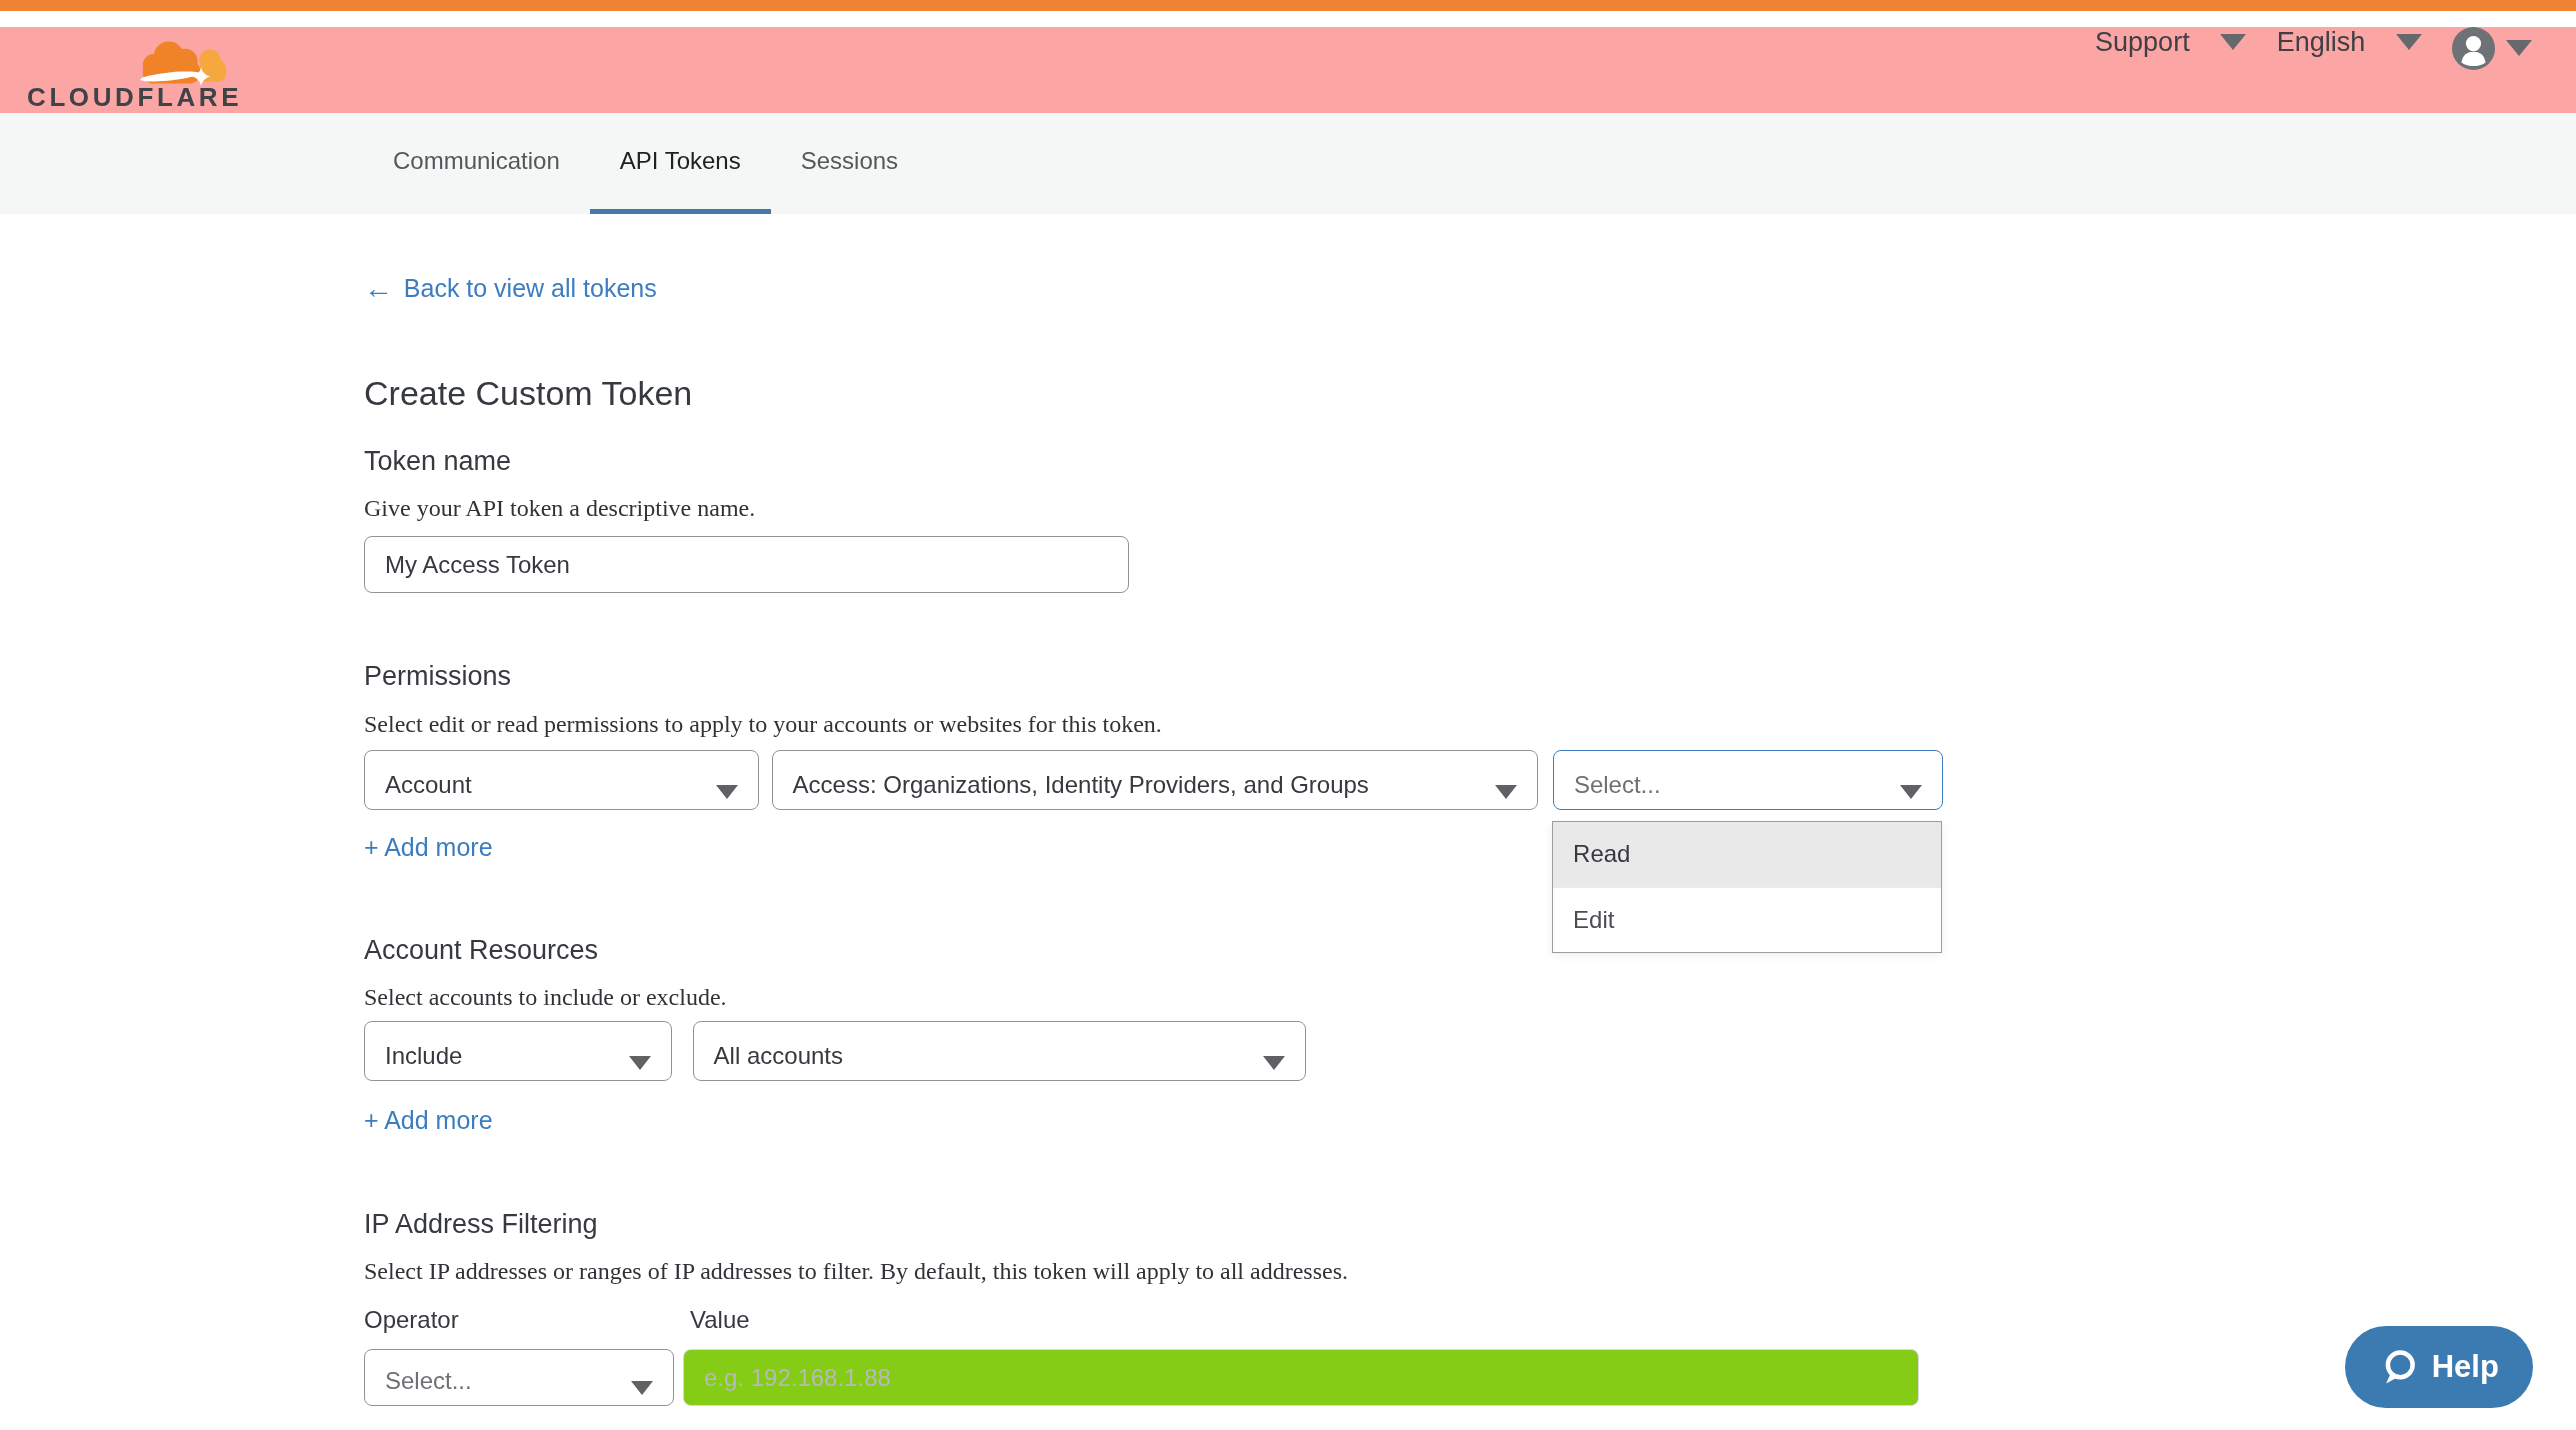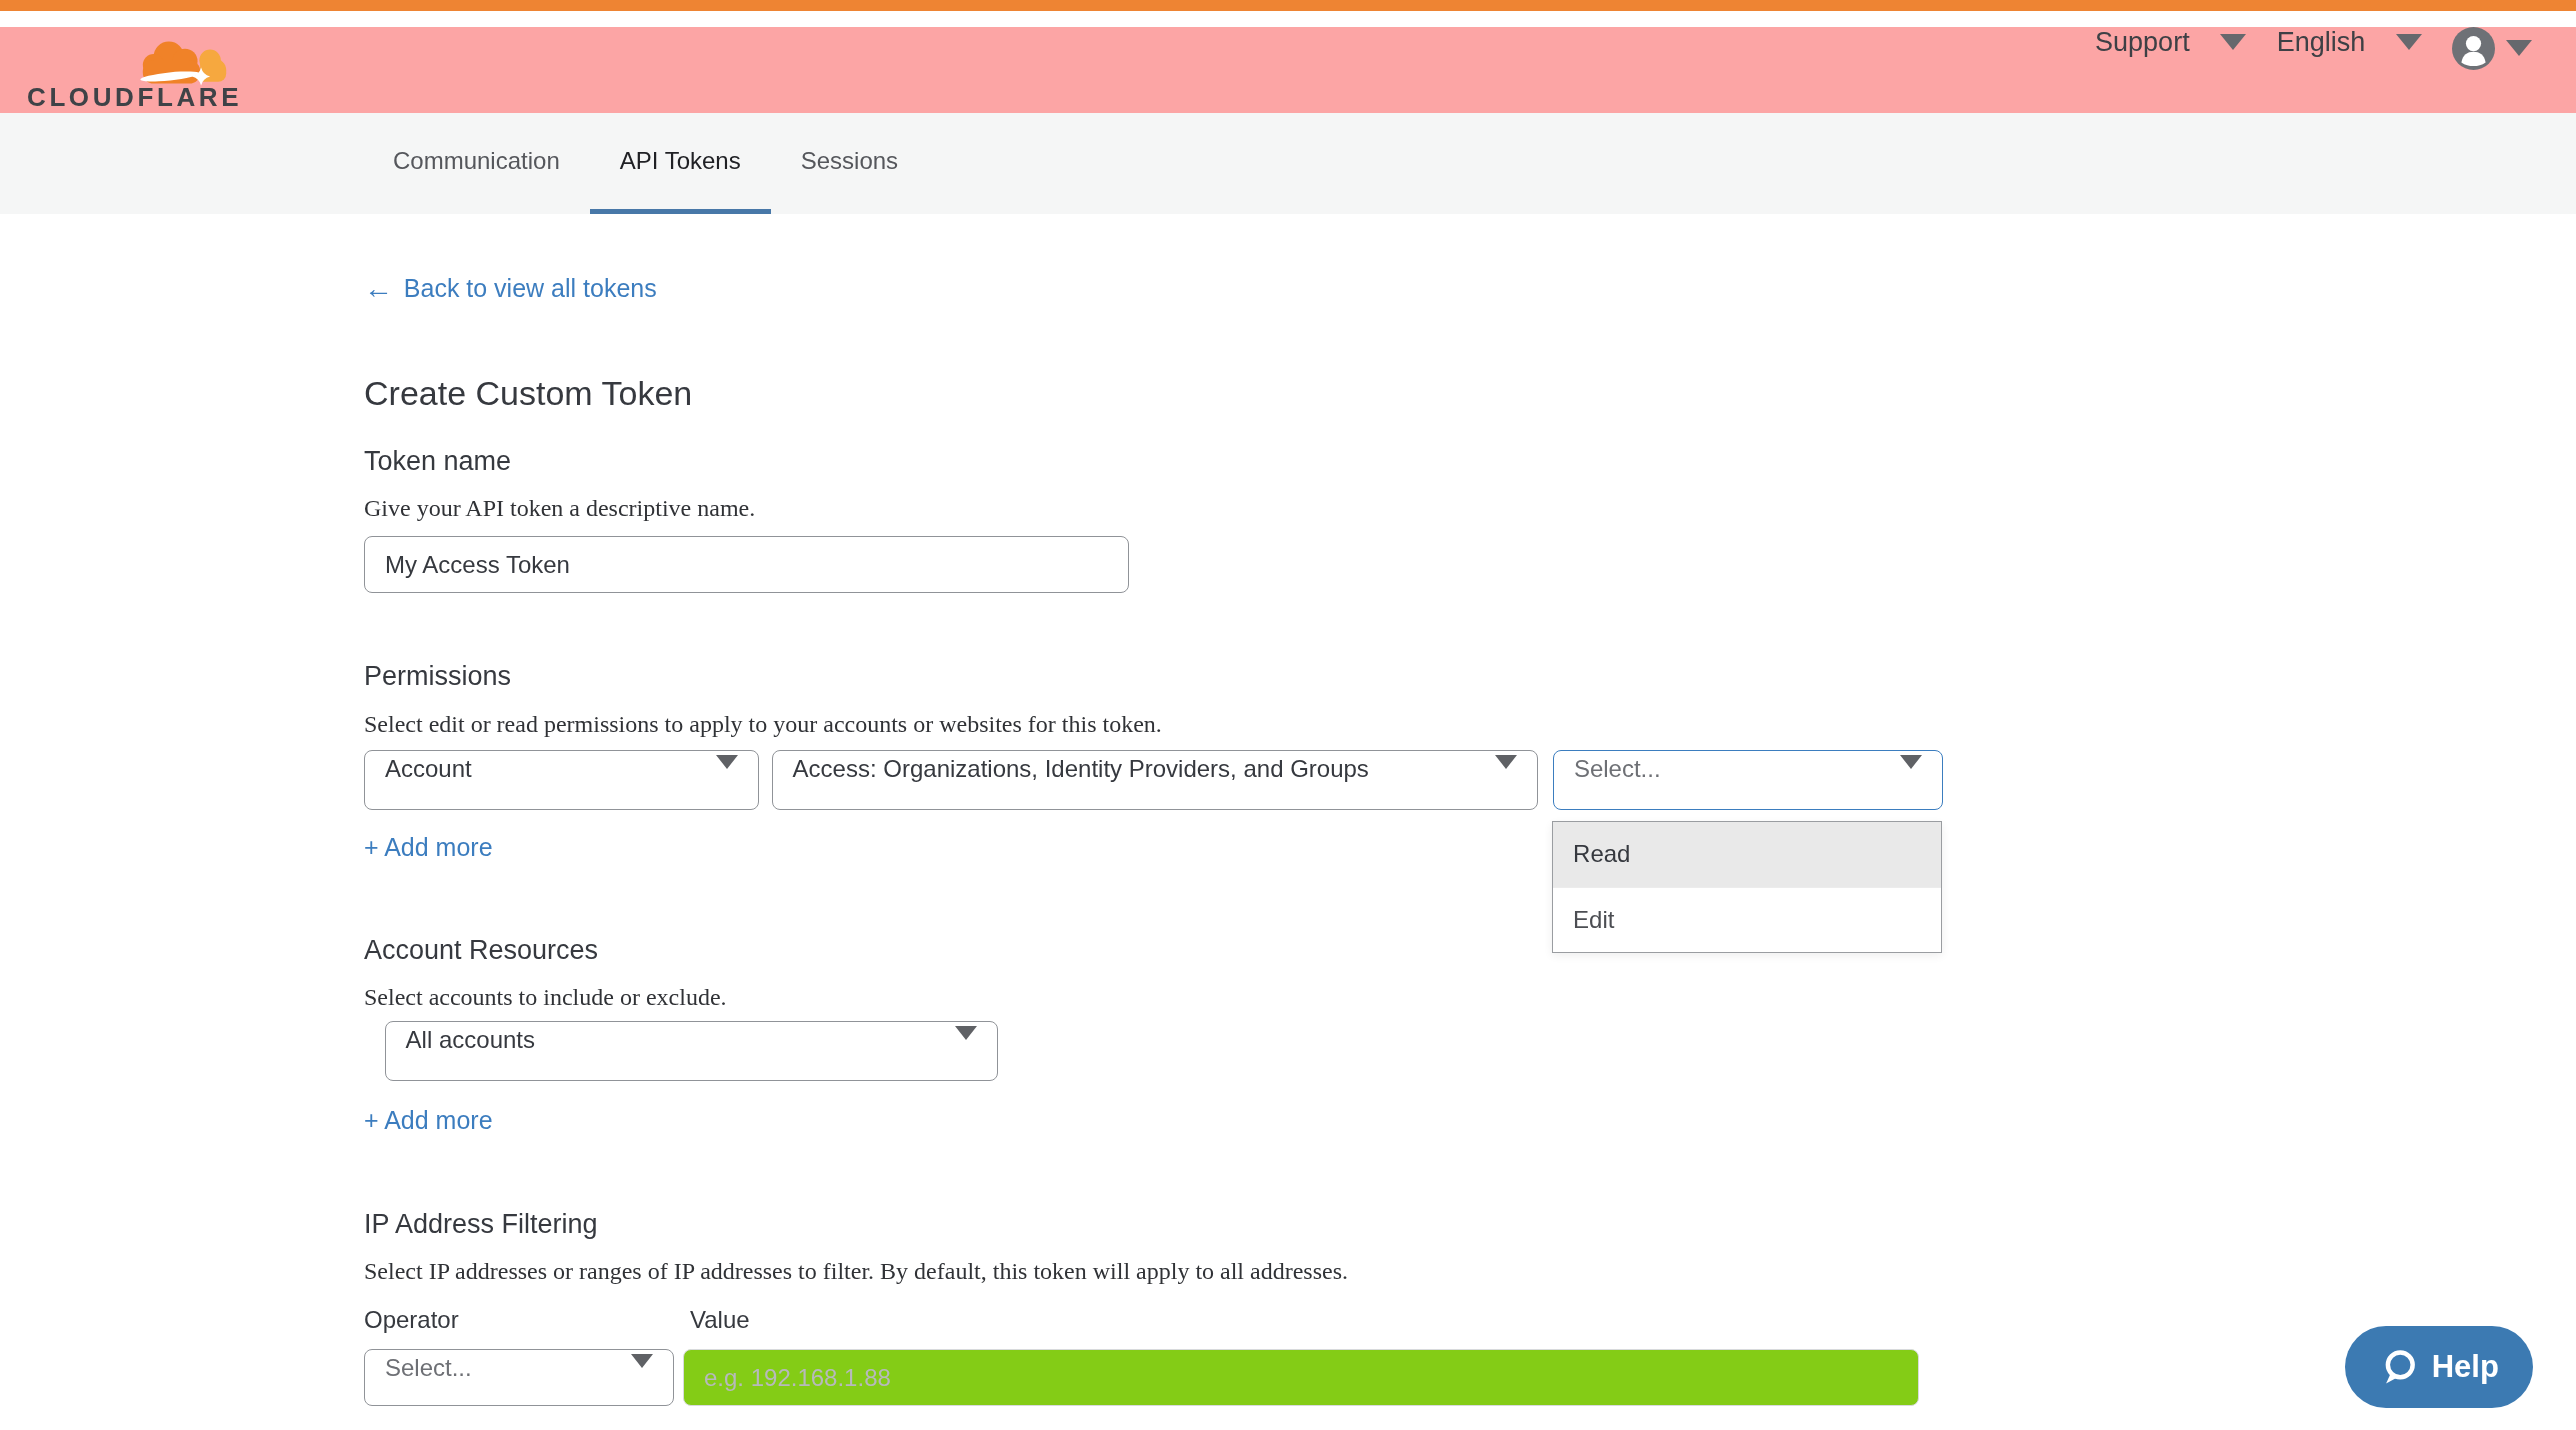--- a/index.html
+++ b/index.html
@@ -55,22 +55,22 @@
   .add-more-2   { top:892px; }
   .ip-heading   { top:994px; }
   .ip-desc      { top:1042px; }
   .ip-labels    { top:1092px; display:flex; font-size:24px; color:#36393f; }
   .ip-labels .op-label { width:326px; }
   .ip-row       { top:1135px; display:flex; }
 
   
   .select {
     height:60px; background:#fff; border:0.9px solid #909398; border-radius:8px;
-    display:flex; align-items:flex-start; justify-content:space-between;
-    padding:4px 20px; font-size:24px; color:#36393f; cursor:pointer; white-space:nowrap;
+    display:flex; align-items:flex-end; justify-content:space-between;
+    padding:10px 20px; font-size:24px; color:#36393f; cursor:pointer; white-space:nowrap;
   }
   .select .sel-caret { width:0; height:0; border-left:11.7px solid transparent; border-right:11.7px solid transparent; border-top:14.4px solid #5f6165; margin-left:18px; flex:none; }
   .select.placeholder { color:#6e7075; }
   .sel-scope    { width:395px; }
   .sel-resource { width:766px; margin-left:12.6px; }
   .sel-level    { width:390px; margin-left:15.3px; border:1.8px solid #3b7dbf; position:relative; }
   .sel-include  { width:308px; }
   .sel-accounts { width:613px; margin-left:20.6px; }
   .sel-operator { width:310px; height:57px; }
 
@@ -172,20 +172,24 @@
           <div class="menu-item highlighted">Read</div>
           <div class="menu-item">Edit</div>
         </div>
       </div>
     </div>
     <a class="add-more add-more-1">+ Add more</a>
 
     <h2 class="h2 ar-heading">Account Resources</h2>
     <p class="desc ar-desc">Select accounts to include or exclude.</p>
     <div class="ar-row">
+      <div class="select sel-include">
+        <span>Include</span>
+        <span class="sel-caret"></span>
+      </div>
       <div class="select sel-accounts">
         <span>All accounts</span>
         <span class="sel-caret"></span>
       </div>
     </div>
     <a class="add-more add-more-2">+ Add more</a>
 
     <h2 class="h2 ip-heading">IP Address Filtering</h2>
     <p class="desc ip-desc">Select IP addresses or ranges of IP addresses to filter. By default, this token will apply to all addresses.</p>
     <div class="ip-labels">

